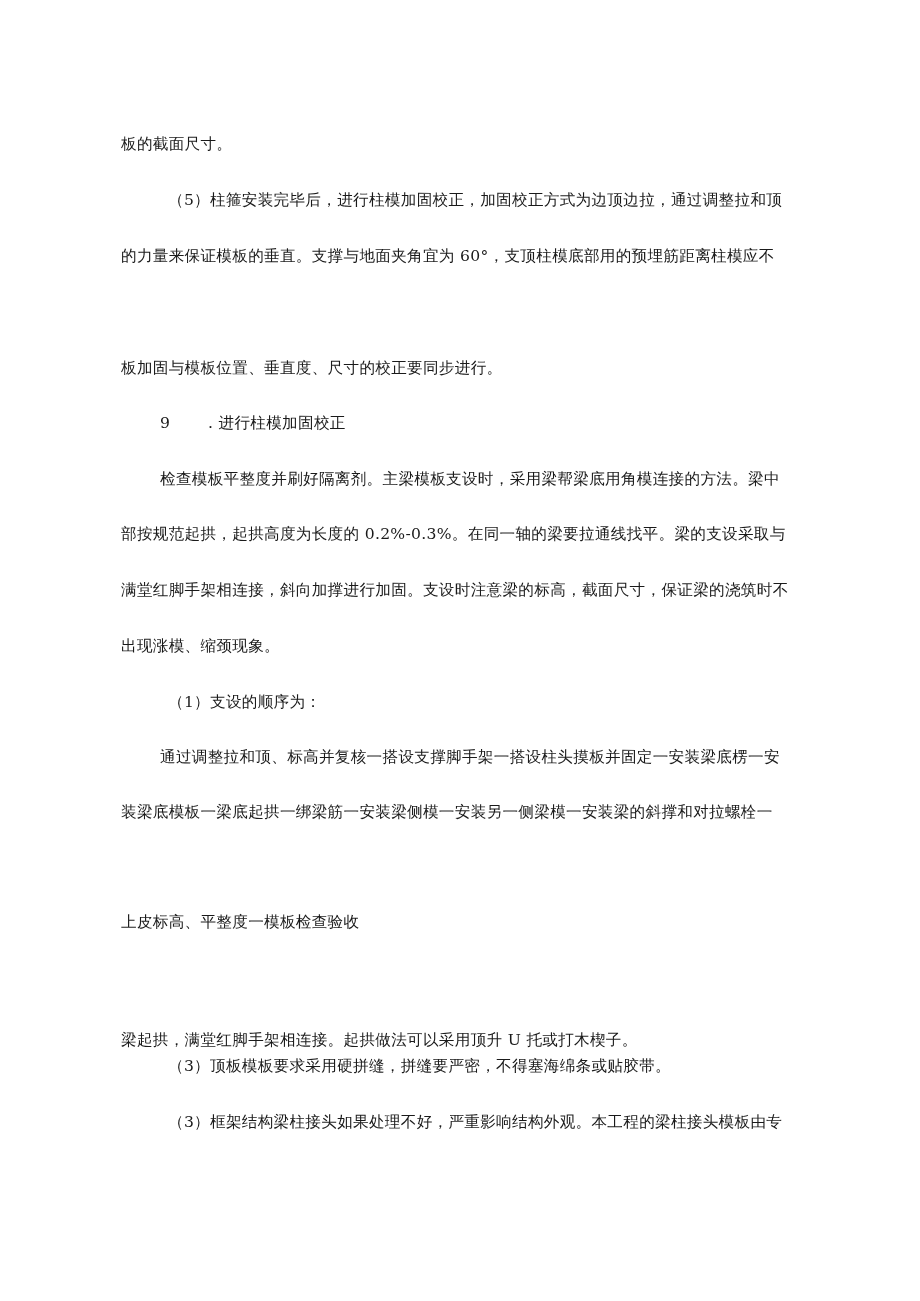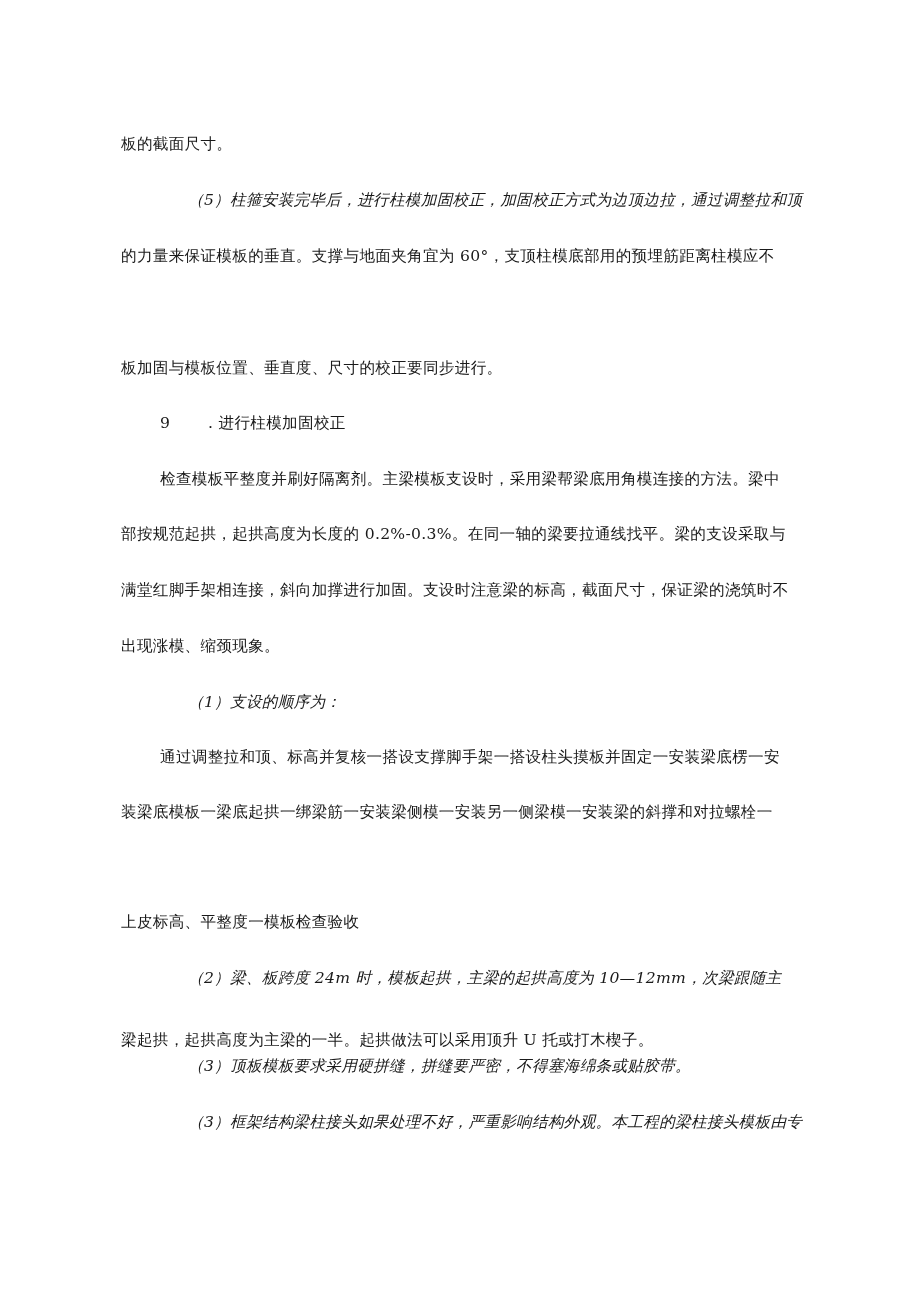--- a/index.html
+++ b/index.html
@@ -24,21 +24,21 @@
   .line {
     position: absolute;
     left: 121px;
     width: 705px;
     font-size: 15.6px;
     line-height: 20px;
     white-space: nowrap;
     letter-spacing: 0.3px;
   }
   .indent1 { left: 160px; }
-  .indent2 { left: 188px; font-style: italic; }
+  .indent2 { left: 168px; }
   .heading-num { display: inline-block; width: 48px; }
 </style>
 </head>
 <body>
 
 <div class="page">
   <div class="line" style="top:134px">板的截面尺寸。</div>
   <div class="line indent2" style="top:190px">（5）柱箍安装完毕后，进行柱模加固校正，加固校正方式为边顶边拉，通过调整拉和顶</div>
   <div class="line" style="top:246px">的力量来保证模板的垂直。支撑与地面夹角宜为 60°，支顶柱模底部用的预埋筋距离柱模应不</div>
   <div class="line" style="top:358px">板加固与模板位置、垂直度、尺寸的校正要同步进行。</div>
@@ -48,17 +48,16 @@
   </div>
 
   <div class="line indent1" style="top:469px">检查模板平整度并刷好隔离剂。主梁模板支设时，采用梁帮梁底用角模连接的方法。梁中</div>
   <div class="line" style="top:524px">部按规范起拱，起拱高度为长度的 0.2%-0.3%。在同一轴的梁要拉通线找平。梁的支设采取与</div>
   <div class="line" style="top:580px">满堂红脚手架相连接，斜向加撑进行加固。支设时注意梁的标高，截面尺寸，保证梁的浇筑时不</div>
   <div class="line" style="top:636px">出现涨模、缩颈现象。</div>
   <div class="line indent2" style="top:692px">（1）支设的顺序为：</div>
   <div class="line indent1" style="top:747px">通过调整拉和顶、标高并复核一搭设支撑脚手架一搭设柱头摸板并固定一安装梁底楞一安</div>
   <div class="line" style="top:802px">装梁底模板一梁底起拱一绑梁筋一安装梁侧模一安装另一侧梁模一安装梁的斜撑和对拉螺栓一</div>
   <div class="line" style="top:912px">上皮标高、平整度一模板检查验收</div>
-  <div class="line indent2" style="top:968px">（2）梁、板跨度 24m 时，模板起拱，主梁的起拱高度为 10—12mm，次梁跟随主</div>
-  <div class="line" style="top:1030px">梁起拱，起拱高度为主梁的一半。起拱做法可以采用顶升 U 托或打木楔子。</div>
+  <div class="line" style="top:1030px">梁起拱，满堂红脚手架相连接。起拱做法可以采用顶升 U 托或打木楔子。</div>
   <div class="line indent2" style="top:1056px">（3）顶板模板要求采用硬拼缝，拼缝要严密，不得塞海绵条或贴胶带。</div>
   <div class="line indent2" style="top:1112px">（3）框架结构梁柱接头如果处理不好，严重影响结构外观。本工程的梁柱接头模板由专</div>
 </div>
 
 </body></html>

